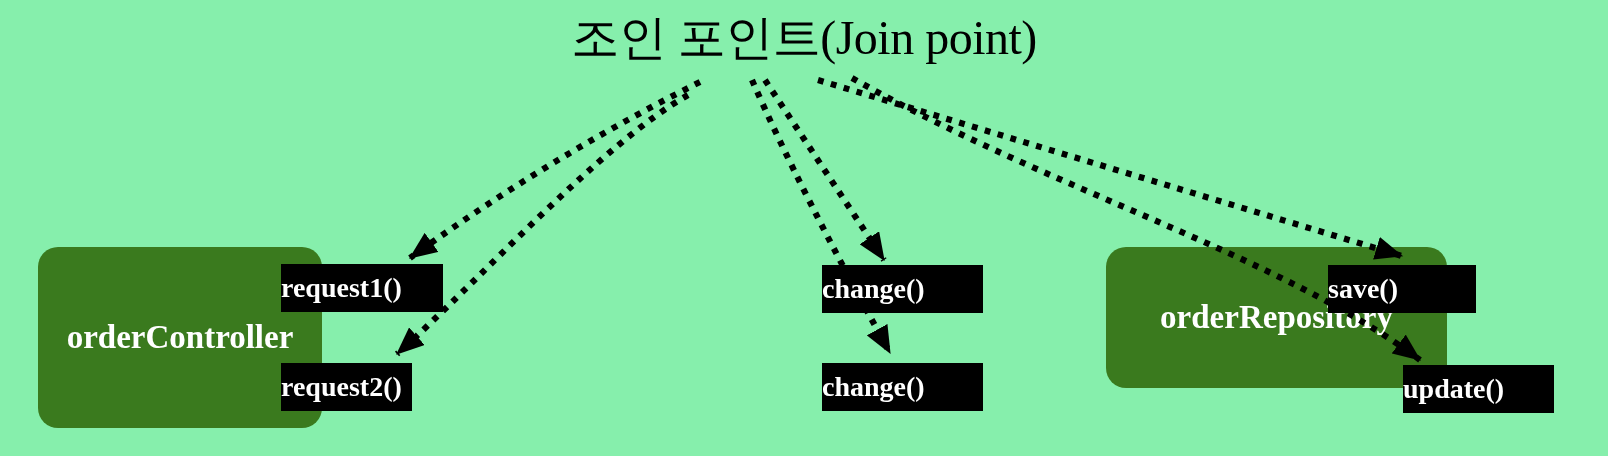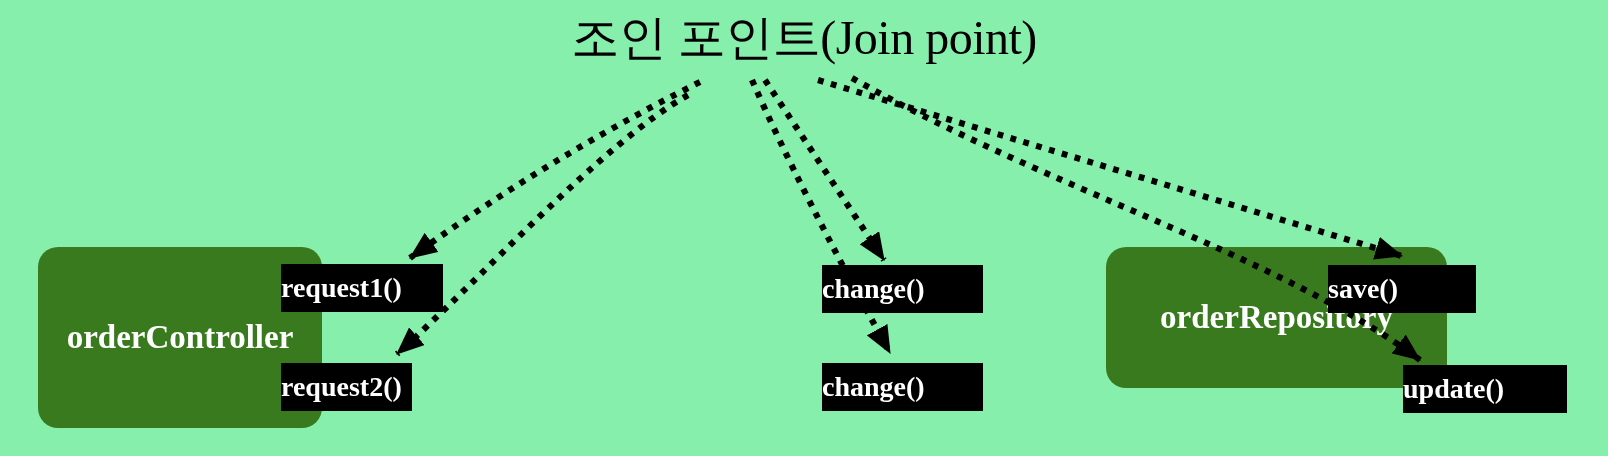--- a/index.html
+++ b/index.html
@@ -102,15 +102,15 @@
     <span class="gbox-label">orderRepository</span>
   </div>
 
   <div class="mlabel" style="left:281px; top:264px; width:162px;">request1()</div>
   <div class="mlabel" style="left:281px; top:363px; width:131px;">request2()</div>
 
   <div class="mlabel" style="left:822px; top:265px; width:161px;">change()</div>
   <div class="mlabel" style="left:822px; top:363px; width:161px;">change()</div>
 
   <div class="mlabel" style="left:1328px; top:265px; width:148px;">save()</div>
-  <div class="mlabel" style="left:1403px; top:365px; width:164px;">update()</div>
+  <div class="mlabel" style="left:1403px; top:365px; width:151px;">update()</div>
 
 </div>
 
 </body></html>

